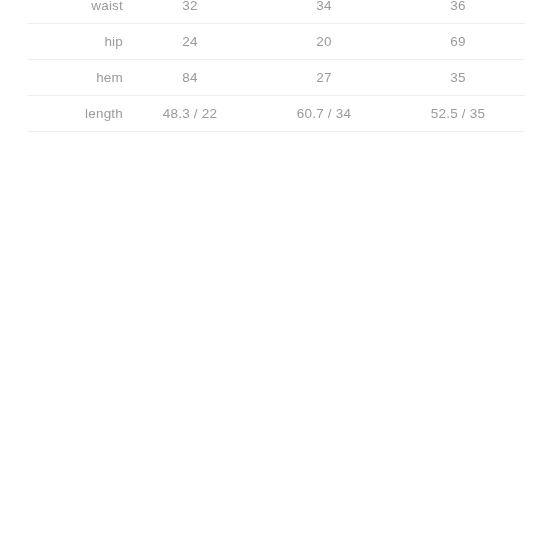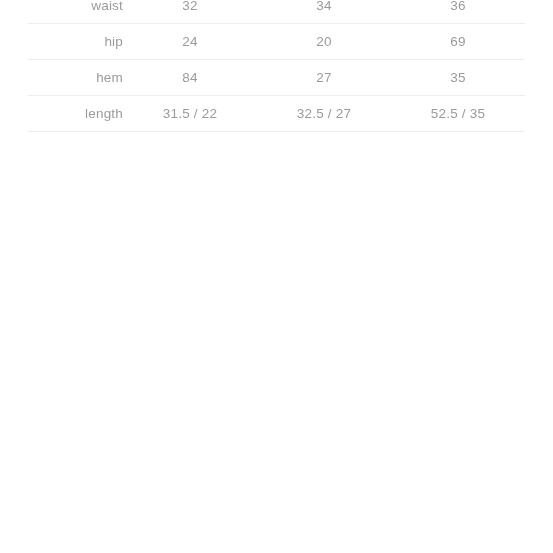--- a/index.html
+++ b/index.html
@@ -99,22 +99,22 @@
 
       <tr>
         <td class="label-cell">hem</td>
         <td class="value-cell">84</td>
         <td class="value-cell">27</td>
         <td class="value-cell">35</td>
       </tr>
 
       <tr>
         <td class="label-cell">length</td>
-        <td class="value-cell">31.5 / 22</td>
-        <td class="value-cell">32.5 / 27</td>
+        <td class="value-cell">48.3 / 22</td>
+        <td class="value-cell">60.7 / 34</td>
         <td class="value-cell">52.5 / 35</td>
       </tr>
 
     </tbody>
   </table>
 
   <div id="page-blank-area"></div>
 
 </div>
 

